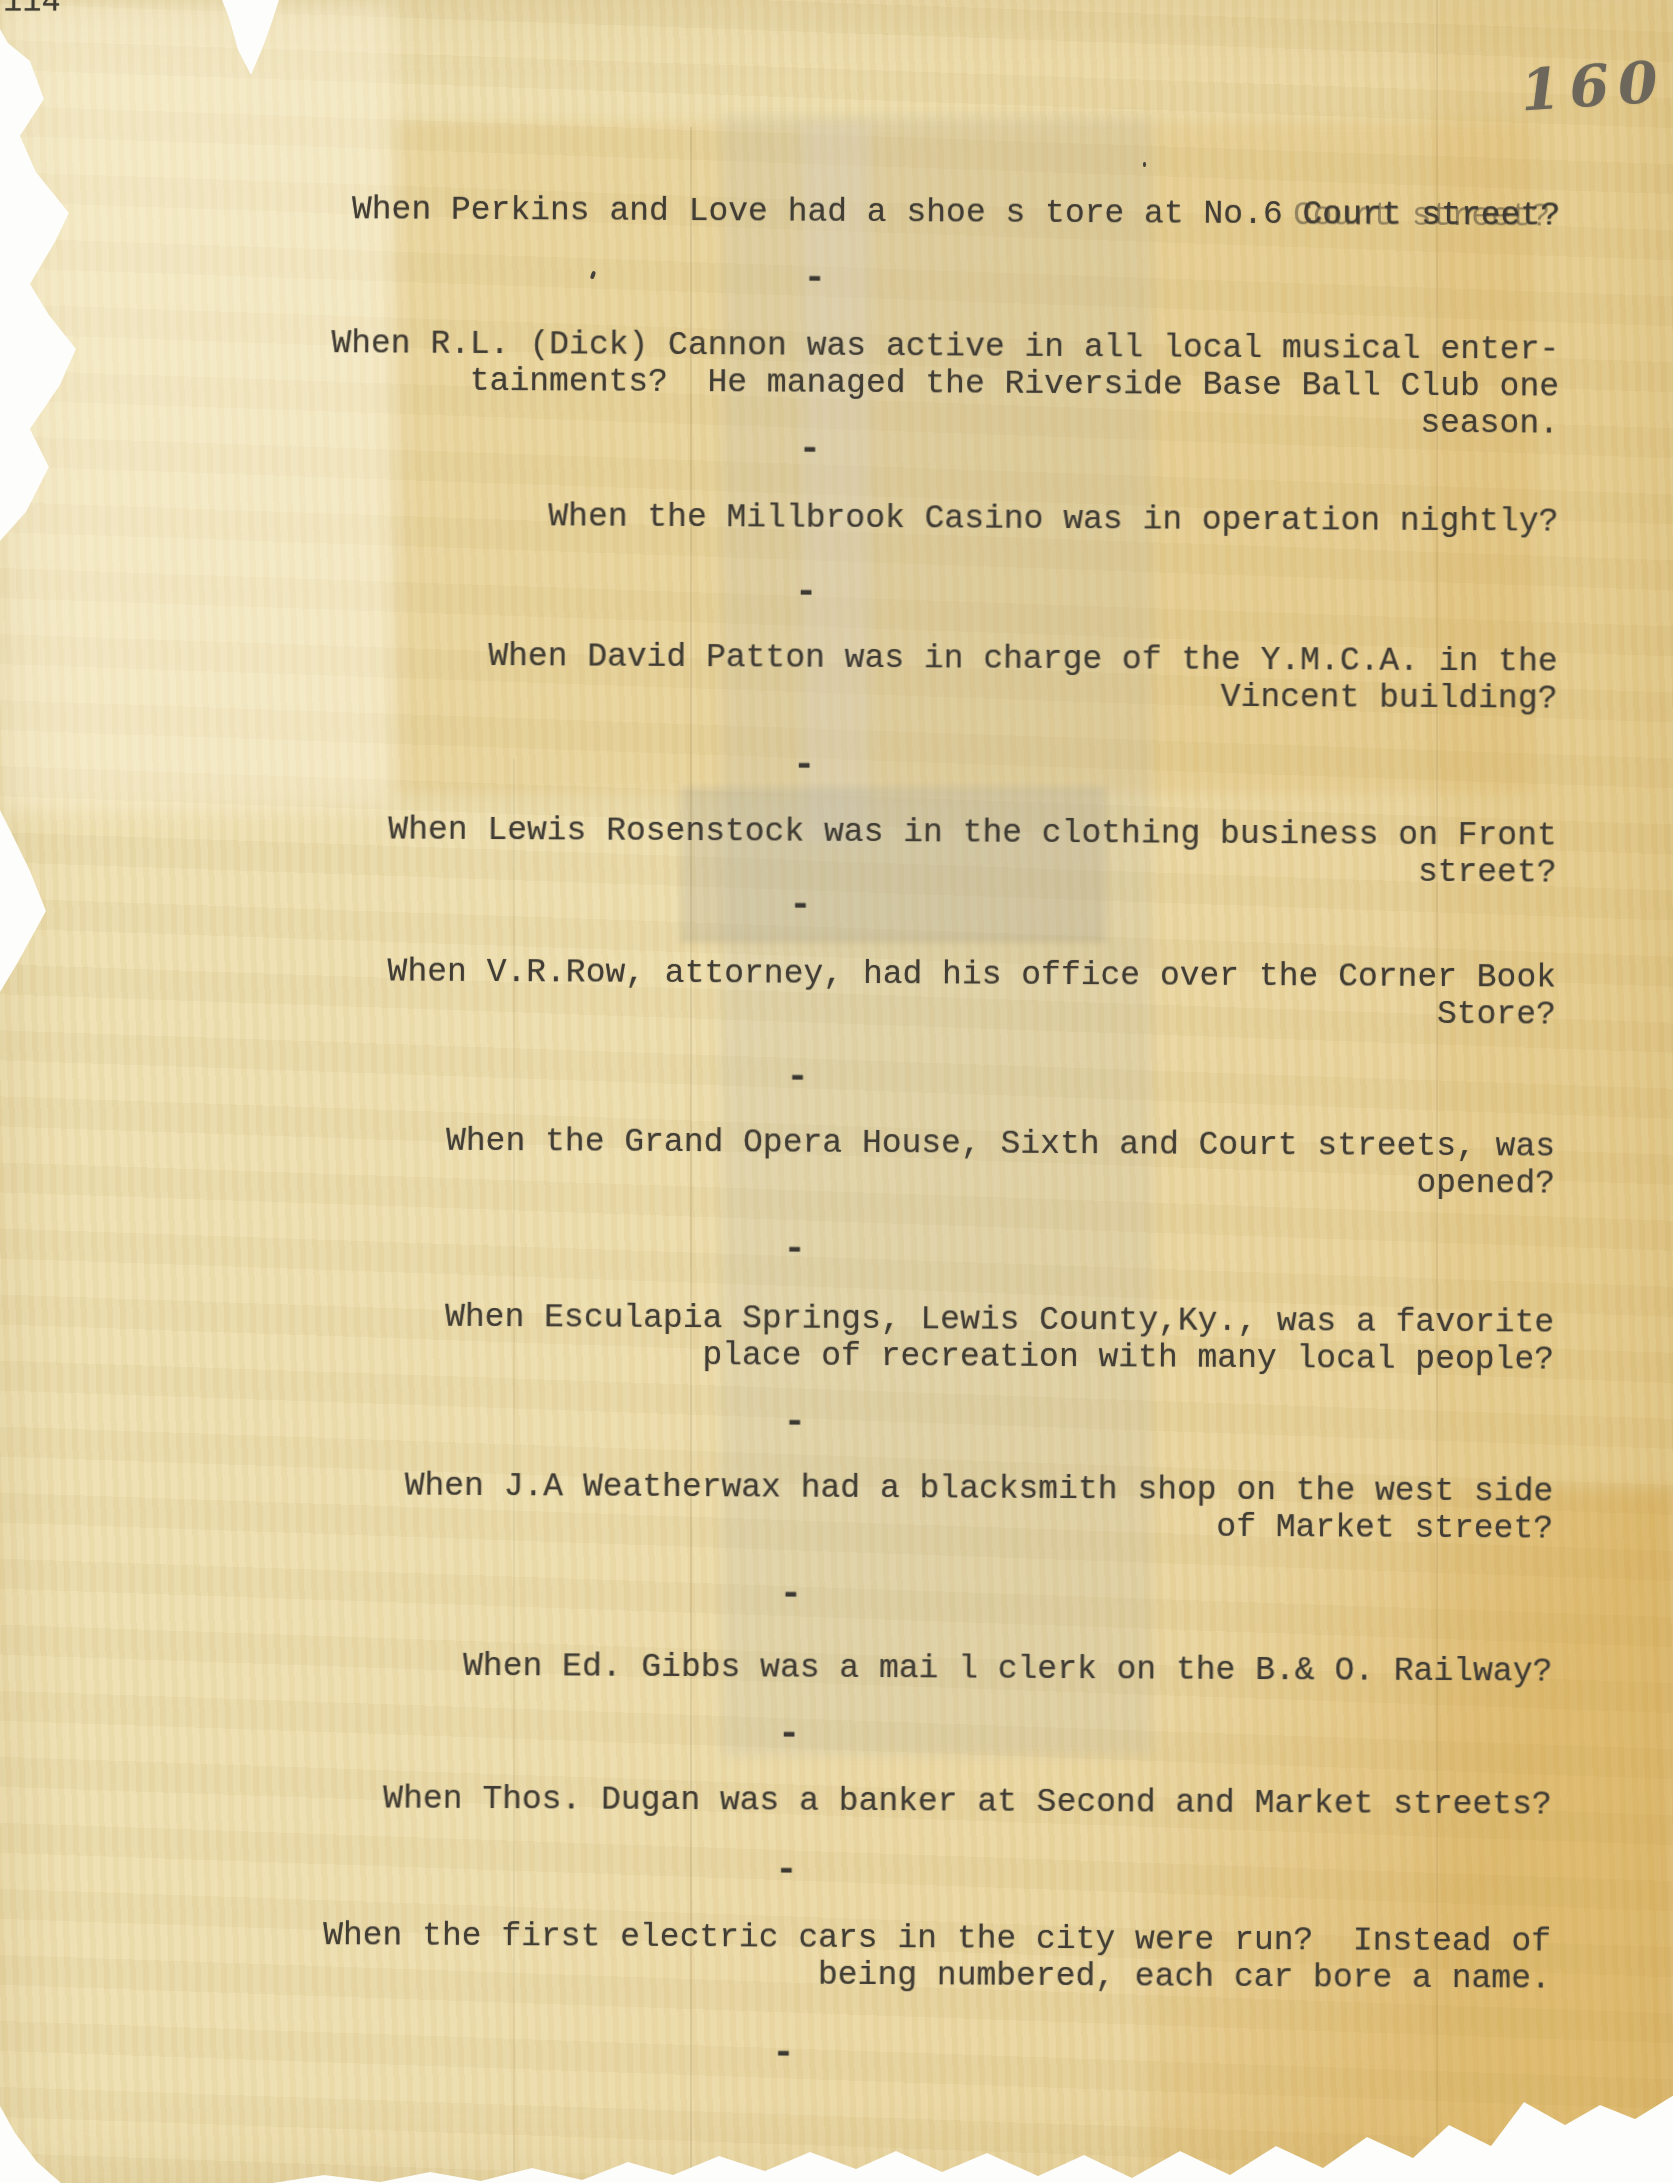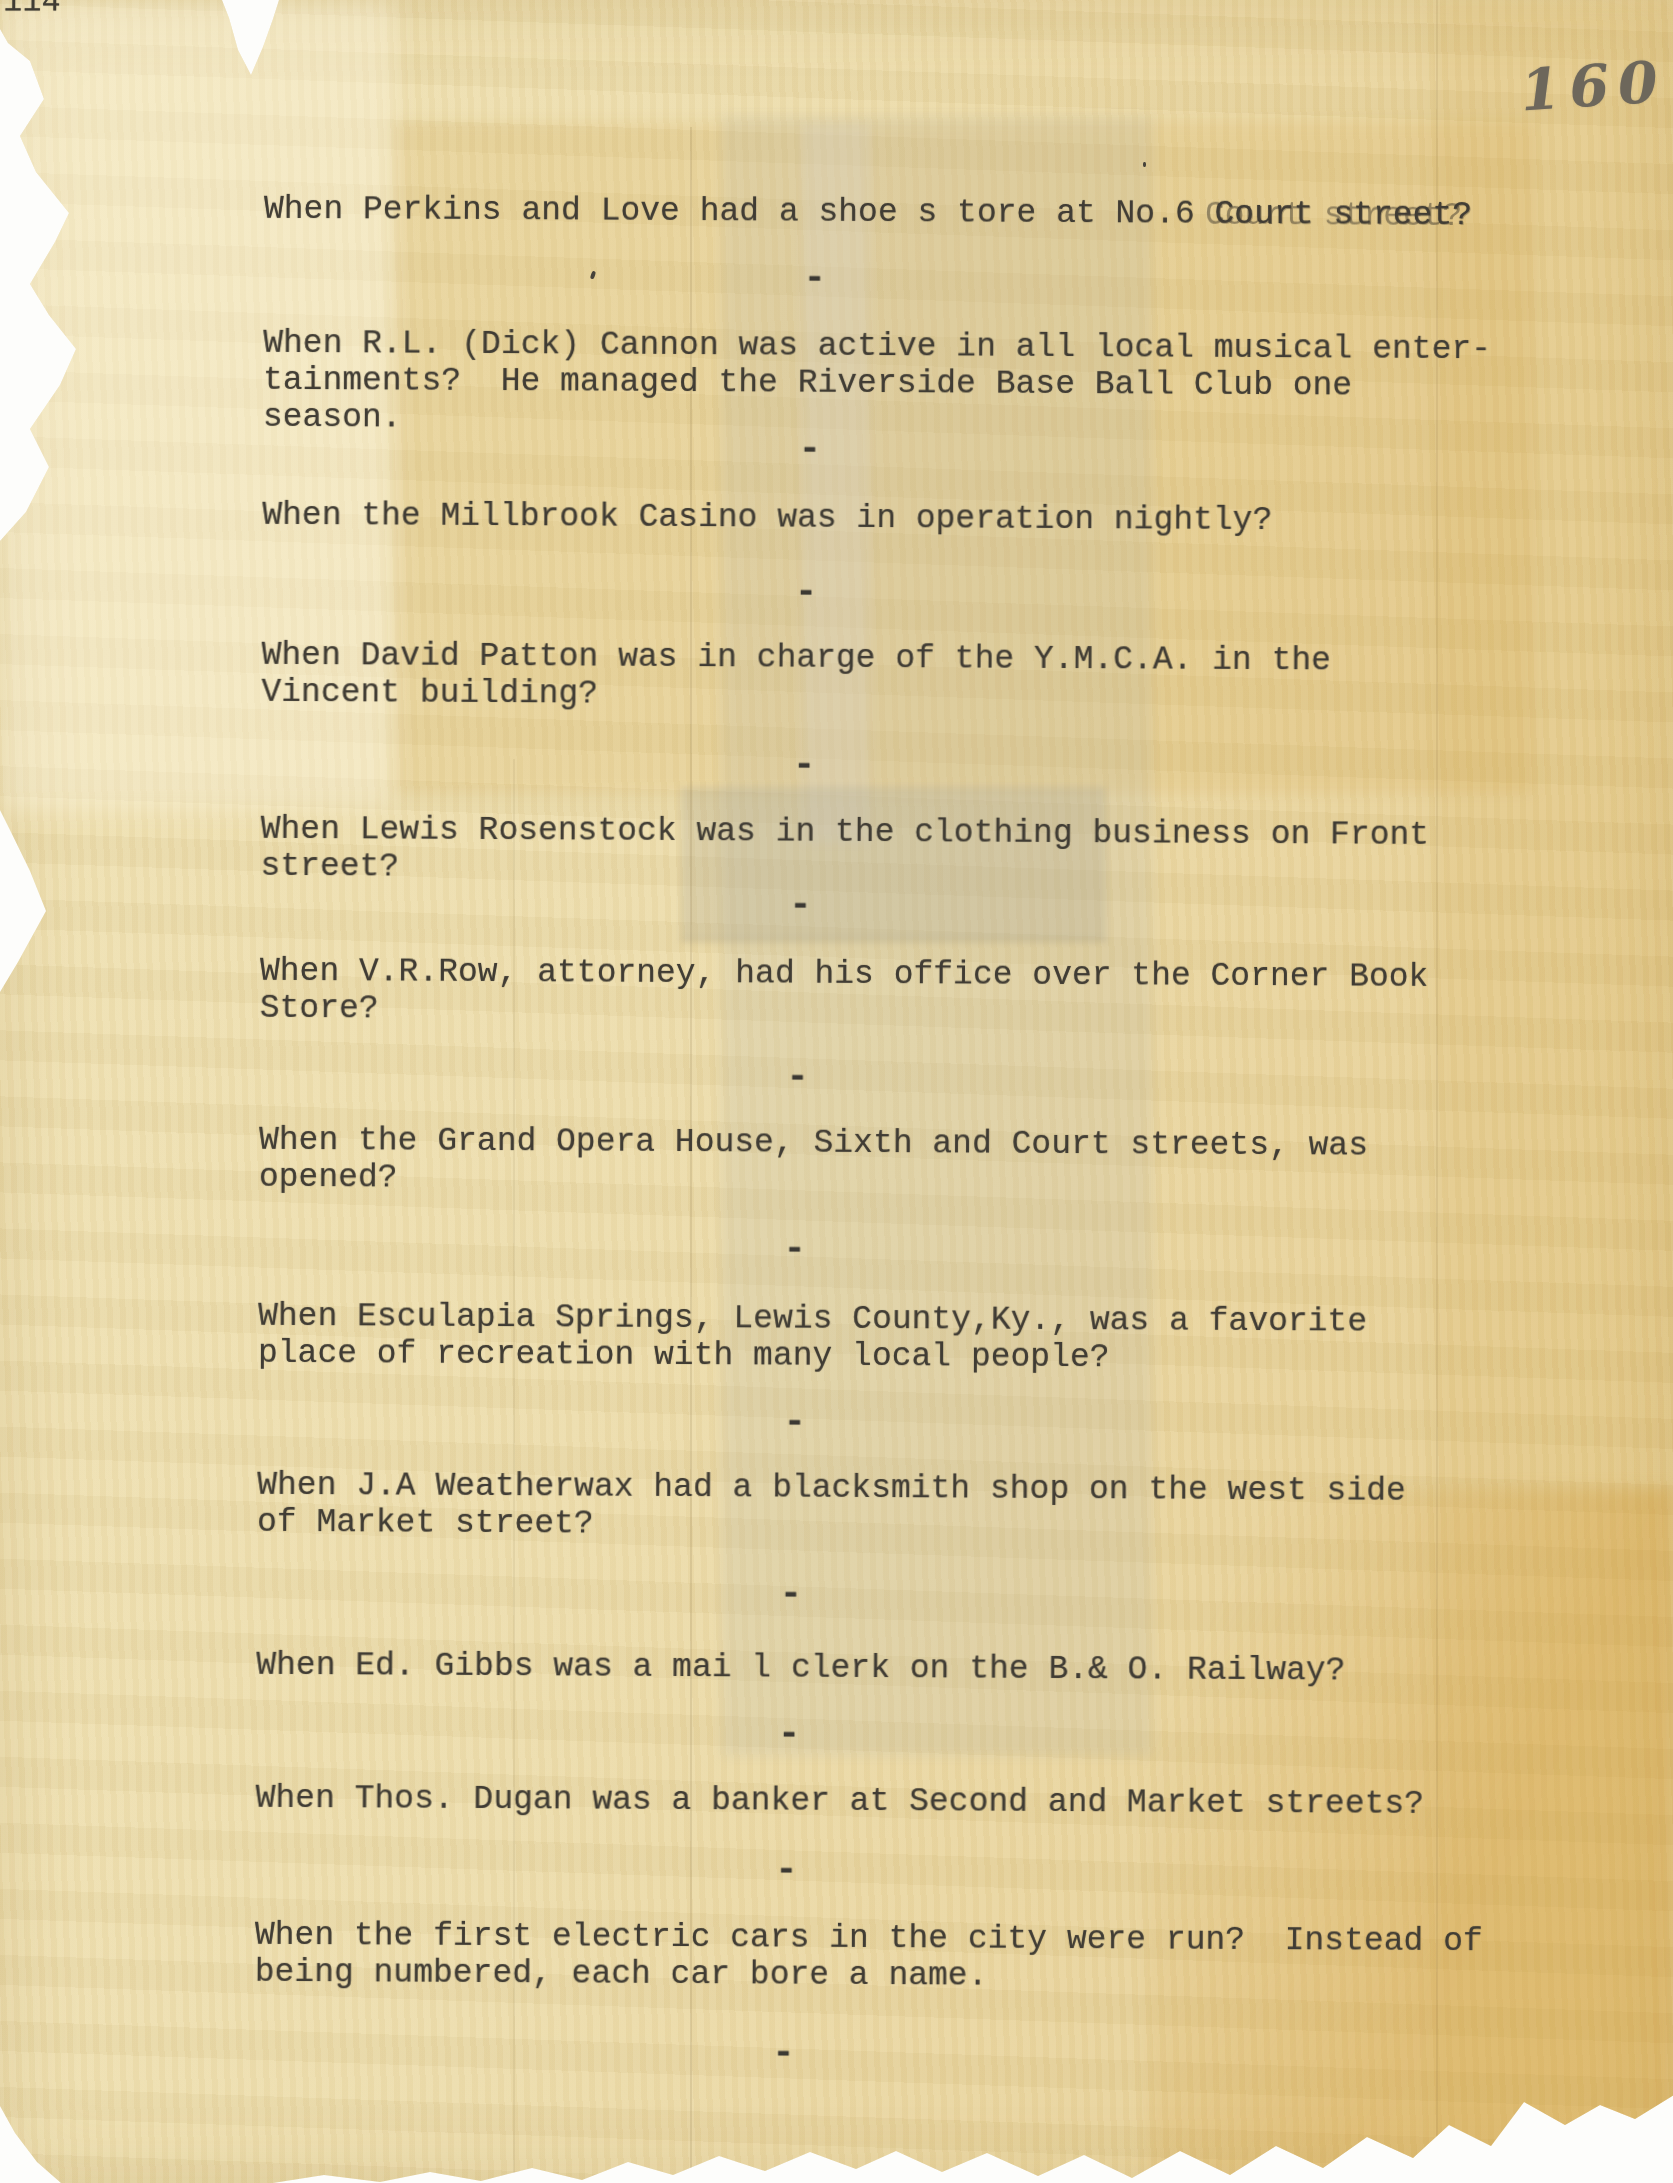--- a/index.html
+++ b/index.html
@@ -22,20 +22,21 @@
       1449px 2125px, 1413px 2158px, 1367px 2137px, 1323px 2168px, 1276px 2146px, 1230px 2175px,
       1180px 2151px, 1132px 2178px, 1084px 2155px, 1038px 2176px, 987px 2153px, 942px 2172px,
       896px 2151px, 856px 2169px, 810px 2152px, 765px 2171px, 719px 2156px, 673px 2175px,
       628px 2162px, 582px 2180px, 532px 2168px, 481px 2181px, 430px 2172px, 380px 2182px,
       324px 2175px, 273px 2183px, 61px 2183px, 37px 2162px, 15px 2133px, 0px 2106px,
       0px 992px, 18px 962px, 46px 911px, 30px 871px, 10px 830px, 0px 810px,
       0px 541px, 26px 512px, 49px 467px, 30px 429px, 60px 385px, 76px 349px, 49px 315px,
       30px 284px, 55px 242px, 69px 213px, 36px 172px, 20px 136px, 44px 99px, 30px 61px,
       8px 43px, 0px 29px
     );
+    text-align: right;
   }
   .paper::before {
     content: ""; position: absolute; inset: 0;
     background-image:
       repeating-linear-gradient(88deg, rgba(255,255,255,0.05) 0 7px, rgba(170,130,60,0.045) 7px 13px),
       repeating-linear-gradient(2deg, rgba(120,90,40,0.035) 0 30px, rgba(255,255,255,0.03) 30px 66px);
   }
   .stain { position: absolute; pointer-events: none; }
   .stain-top        { left: 392px;  top: 122px;  width: 1142px; height: 671px; background: rgba(205,155,55,0.14); filter: blur(7px); }
   .strip-center     { left: 722px; top: 116px;  width: 430px;  height: 1640px; background: rgba(186,183,172,0.20); filter: blur(6px); }

